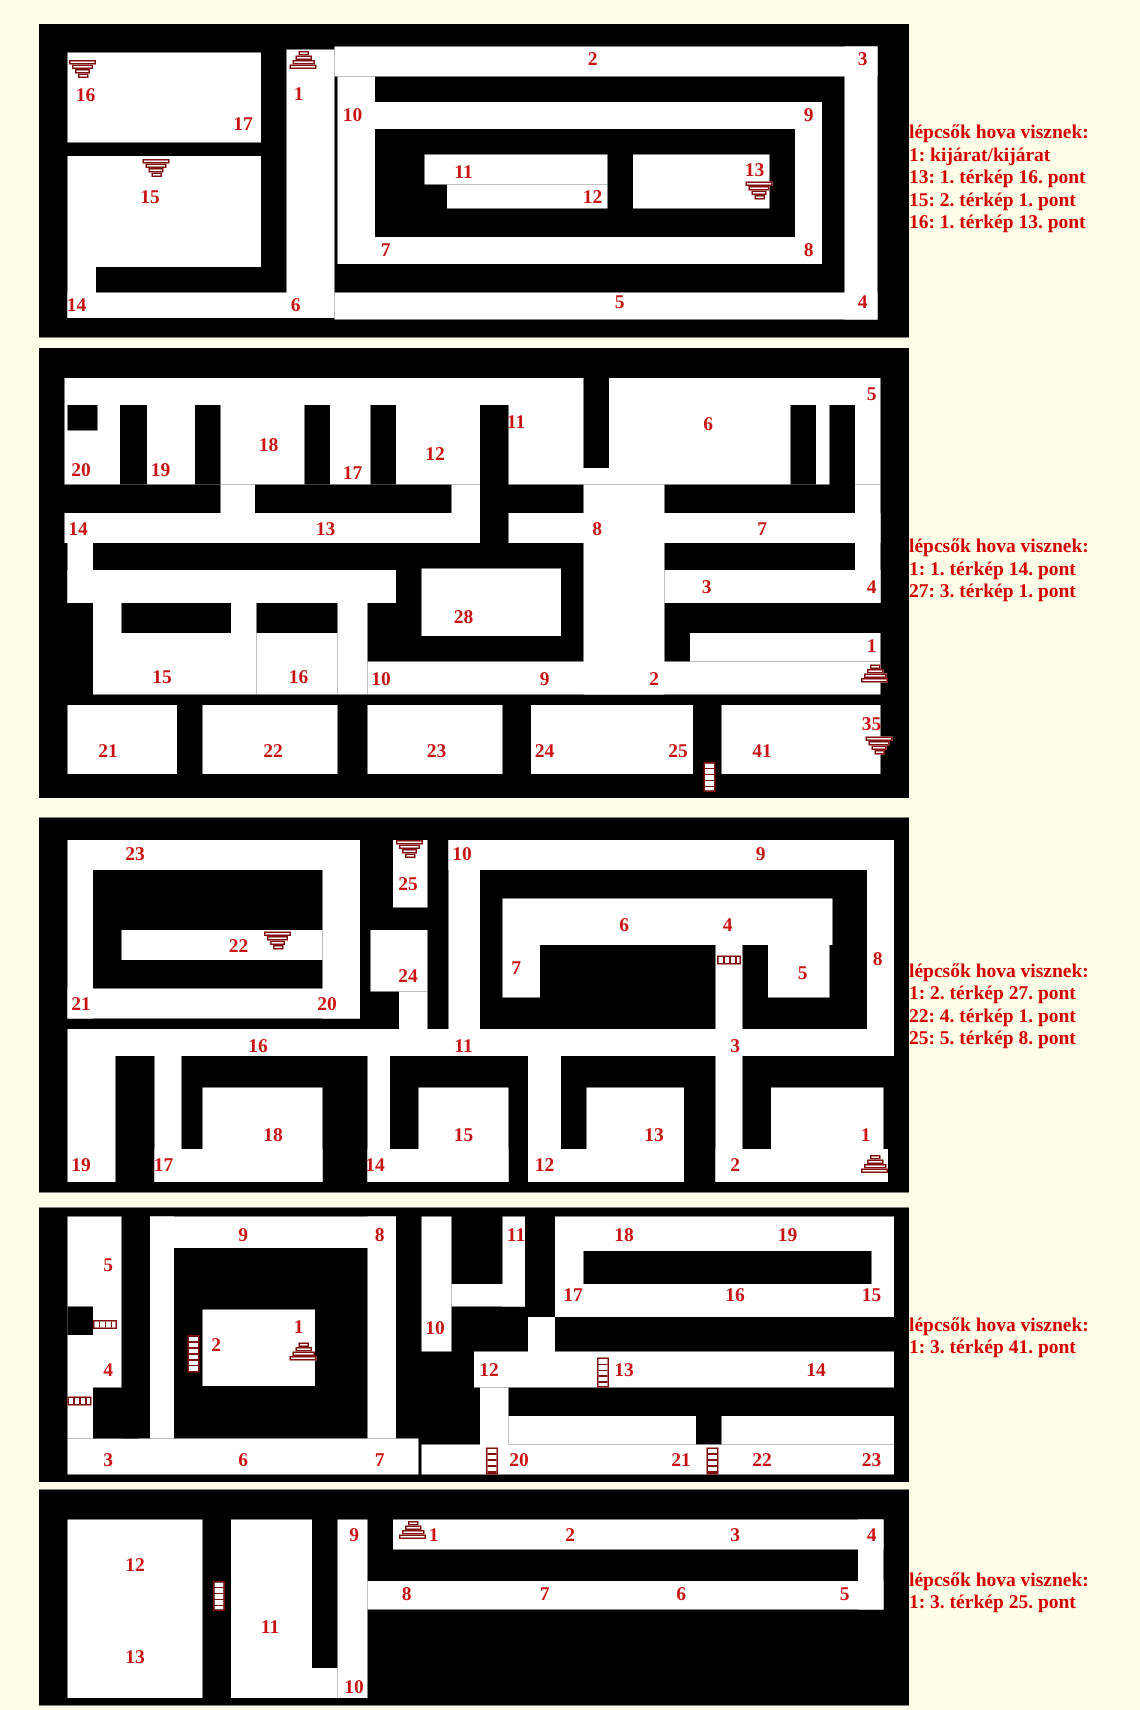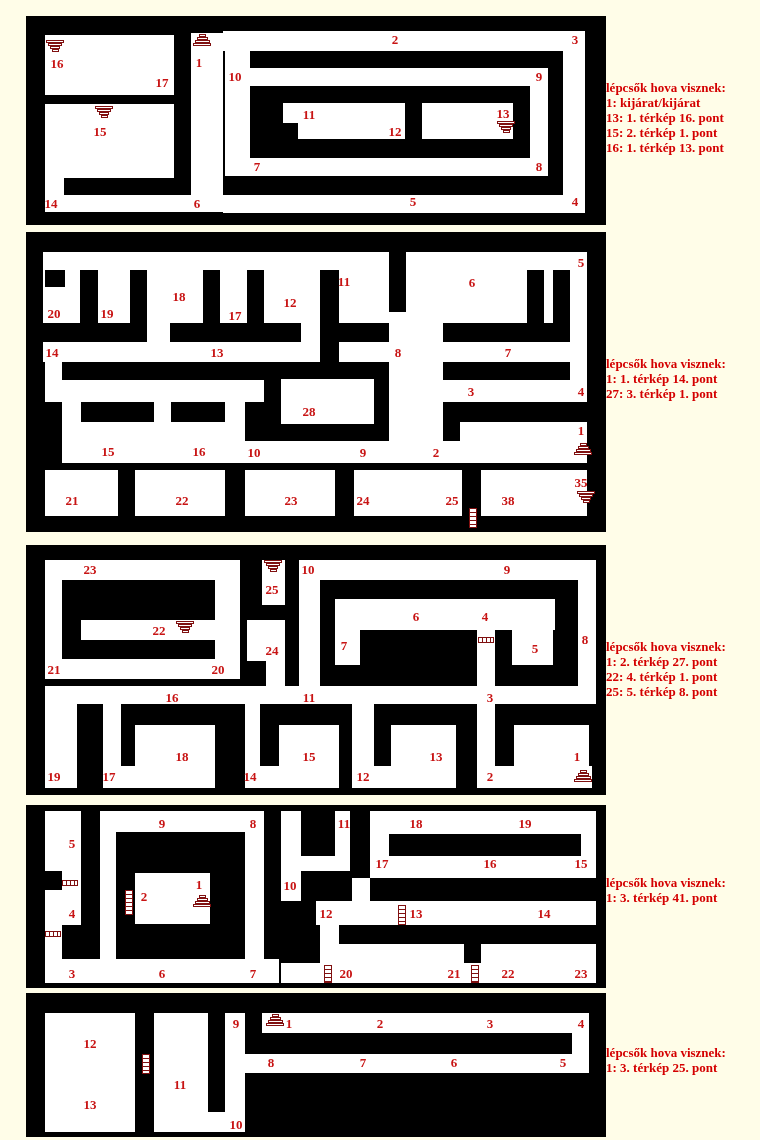--- a/index.html
+++ b/index.html
@@ -178,21 +178,21 @@
         <span class="pt" style="left: 228px; top: 220px;">10</span>
         <span class="pt" style="left: 337px; top: 220px;">9</span>
         <span class="pt" style="left: 410px; top: 220px;">2</span>
         <span class="pt" style="left: 555px; top: 198px;">1</span>
         <span class="pt" style="left: 283px; top: 179px;">28</span>
         <span class="pt" style="left: 46px; top: 268px;">21</span>
         <span class="pt" style="left: 156px; top: 268px;">22</span>
         <span class="pt" style="left: 265px; top: 268px;">23</span>
         <span class="pt" style="left: 337px; top: 268px;">24</span>
         <span class="pt" style="left: 426px; top: 268px;">25</span>
-        <span class="pt" style="left: 482px; top: 268px;">38</span>
+        <span class="pt" style="left: 482px; top: 268px;">41</span>
         <span class="pt" style="left: 555px; top: 250px;">35</span>
       </div>
       <div class="panel" style="left: 26px; top: 545px; width: 580px; height: 250px;">
         <div class="rect-white" style="left: 19px; top: 15px; width: 195px; height: 20px;"></div>
         <div class="rect-white" style="left: 19px; top: 35px; width: 17px; height: 99px;"></div>
         <div class="rect-white" style="left: 189px; top: 35px; width: 25px; height: 99px;"></div>
         <div class="rect-white" style="left: 19px; top: 114px; width: 195px; height: 20px;"></div>
         <div class="rect-white" style="left: 55px; top: 75px; width: 134px; height: 20px;"></div>
         <div class="rect-white" style="left: 236px; top: 15px; width: 23px; height: 45px;"></div>
         <div class="rect-white" style="left: 221px; top: 75px; width: 38px; height: 41px;"></div>

